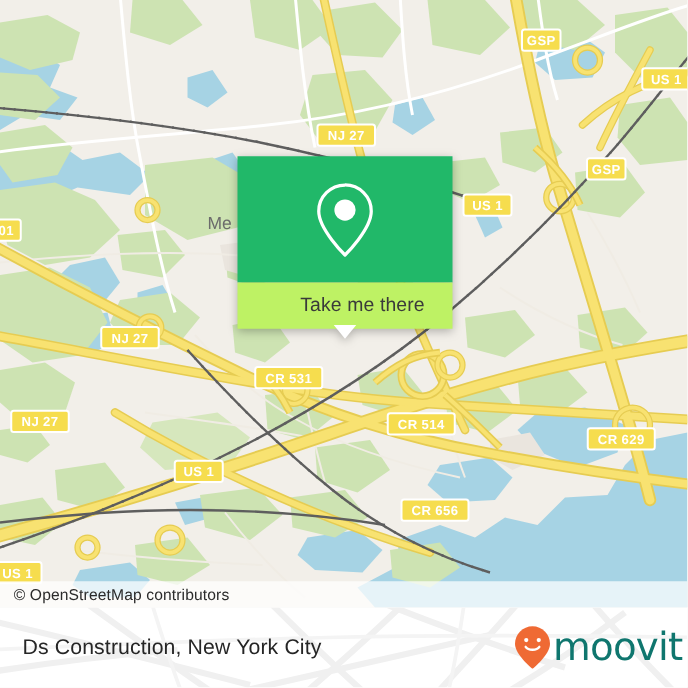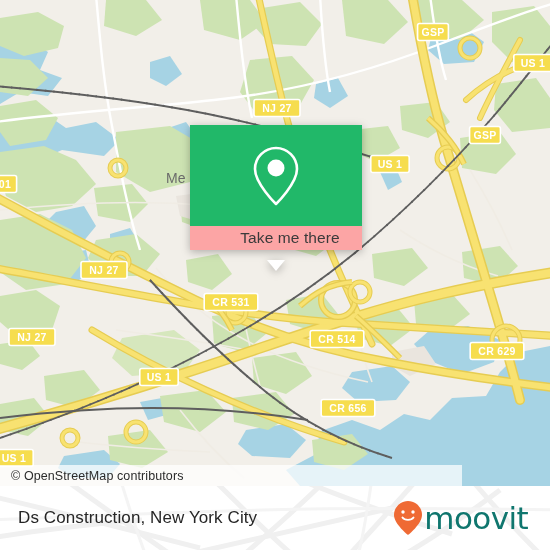--- a/index.html
+++ b/index.html
@@ -29,21 +29,21 @@
     background: #f2efe9;
     overflow: hidden;
   }
   #map-canvas { position: absolute; left: 0; top: 0; }
 
   
   #attribution {
     position: absolute;
     left: 0;
     top: 465px;
-    width: 462px;
+    width: 550px;
     height: 21px;
     background: rgba(255,255,255,0.72);
     display: flex;
     align-items: center;
     z-index: 6;
   }
   #attribution .attr-text {
     font-size: 12.5px;
     color: #2b2b2b;
     padding-left: 11px;
@@ -61,22 +61,22 @@
     filter: drop-shadow(0 2px 4px rgba(0,0,0,0.28));
   }
   #popup .pop-head {
     height: 101px;
     background: #21b869;
     display: flex;
     align-items: center;
     justify-content: center;
   }
   #popup .pop-body {
-    height: 24px;
-    background: #fca5a5;
+    height: 37px;
+    background: #bef264;
     display: flex;
     align-items: center;
     justify-content: center;
     padding-left: 28px;
   }
   #popup .pop-label {
     font-size: 15.5px;
     color: #3a3a3a;
     letter-spacing: 0.1px;
   }
@@ -107,21 +107,21 @@
     opacity: 1;
   }
   #footer-inner {
     position: absolute;
     left: 0; top: 0;
     width: 550px;
     height: 64px;
     display: flex;
     align-items: center;
     justify-content: space-between;
-    padding: 0 22px 0 18px;
+    padding: 0 4px 0 18px;
     box-sizing: border-box;
   }
   #footer .place-title {
     font-size: 17px;
     color: #262626;
     letter-spacing: 0.1px;
     white-space: nowrap;
   }
   #brand {
     display: flex;

